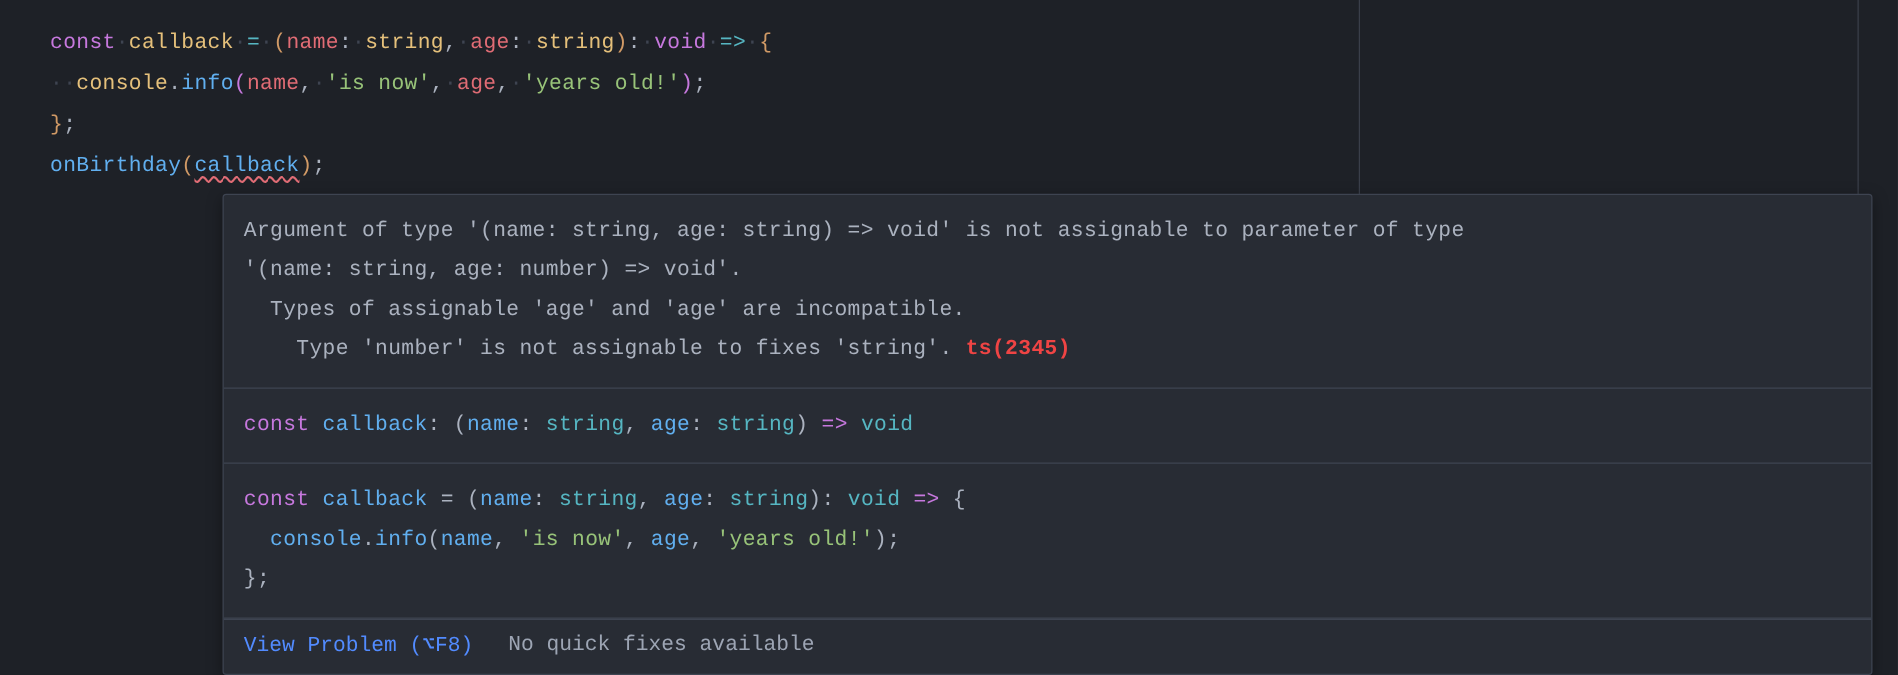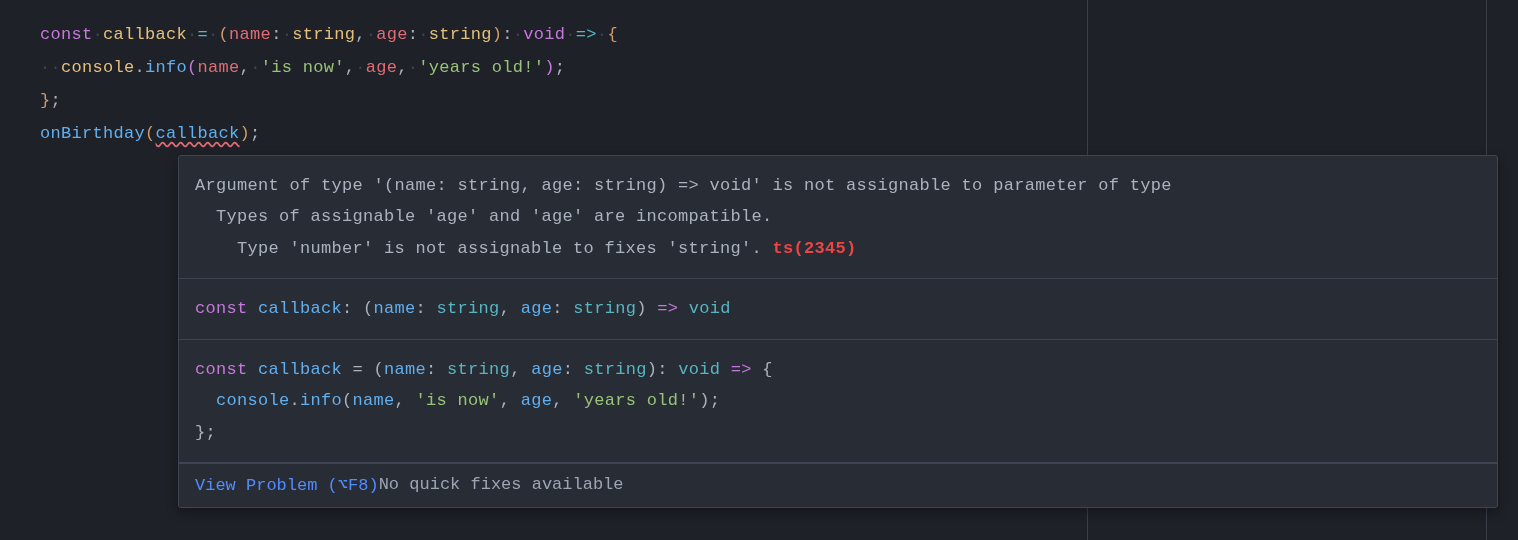--- a/index.html
+++ b/index.html
@@ -63,20 +63,21 @@
     line-height: 1.85;
     letter-spacing: 0.3px;
   }
   .hover-section:last-of-type { border-bottom: none; }
   .error-msg { color: #abb2bf; white-space: pre; font-family: inherit; }
   .errcode { color: #ef4444; font-weight: bold; }
   .hover-footer {
     padding: 10px 16px 12px 16px;
     border-top: 1px solid #3e4451;
     display: flex;
+    gap: 28px;
     align-items: center;
   }
   .footer-link { color: #528bff; cursor: pointer; }
   .footer-text { color: #9da5b4; }
   
   .hv-const { color: #c678dd; }
   .hv-var { color: #61afef; }
   .hv-type { color: #56b6c2; }
   .hv-punct { color: #abb2bf; }
   .hv-arrow { color: #c678dd; }
@@ -93,20 +94,21 @@
 <div class="editor">
   <div class="line"><span class="kw-const">const</span><span class="whitespace-dot">·</span><span class="var">callback</span><span class="whitespace-dot">·</span><span class="op">=</span><span class="whitespace-dot">·</span><span class="brace">(</span><span class="param">name</span><span class="punct">:</span><span class="whitespace-dot">·</span><span class="type">string</span><span class="punct">,</span><span class="whitespace-dot">·</span><span class="param">age</span><span class="punct">:</span><span class="whitespace-dot">·</span><span class="type">string</span><span class="brace">)</span><span class="punct">:</span><span class="whitespace-dot">·</span><span class="type2">void</span><span class="whitespace-dot">·</span><span class="op">=&gt;</span><span class="whitespace-dot">·</span><span class="brace">{</span></div>
   <div class="line"><span class="whitespace-dot">·</span><span class="whitespace-dot">·</span><span class="obj">console</span><span class="punct">.</span><span class="method">info</span><span class="brace2">(</span><span class="param">name</span><span class="punct">,</span><span class="whitespace-dot">·</span><span class="str">'is now'</span><span class="punct">,</span><span class="whitespace-dot">·</span><span class="param">age</span><span class="punct">,</span><span class="whitespace-dot">·</span><span class="str">'years old!'</span><span class="brace2">)</span><span class="punct">;</span></div>
   <div class="line"><span class="brace">}</span><span class="punct">;</span></div>
   <div class="line"><span class="func">onBirthday</span><span class="brace">(</span><span class="err-underline">callback</span><span class="brace">)</span><span class="punct">;</span></div>
 </div>
 
 <div class="hover-widget">
   <div class="hover-section">
     <div class="error-msg"><span>Argument of type '(name: string, age: string) =&gt; void' is not assignable to parameter of type</span></div>
+    <div class="error-msg"><span>'(name: string, age: number) =&gt; void'.</span></div>
     <div class="error-msg"><span>  Types of assignable 'age' and 'age' are incompatible.</span></div>
     <div class="error-msg"><span>    Type 'number' is not assignable to fixes 'string'. </span><span class="errcode">ts(2345)</span></div>
   </div>
 
   <div class="hover-section">
     <div class="error-msg"><span class="hv-const">const</span><span> </span><span class="hv-var">callback</span><span class="hv-punct">: </span><span class="hv-punct">(</span><span class="hv-var">name</span><span class="hv-punct">: </span><span class="hv-type">string</span><span class="hv-punct">, </span><span class="hv-var">age</span><span class="hv-punct">: </span><span class="hv-type">string</span><span class="hv-punct">)</span><span class="hv-arrow"> =&gt; </span><span class="hv-type">void</span></div>
   </div>
 
   <div class="hover-section">
     <div class="error-msg"><span class="hv-const">const</span><span> </span><span class="hv-var">callback</span><span class="hv-punct"> = </span><span class="hv-punct">(</span><span class="hv-var">name</span><span class="hv-punct">: </span><span class="hv-type">string</span><span class="hv-punct">, </span><span class="hv-var">age</span><span class="hv-punct">: </span><span class="hv-type">string</span><span class="hv-punct">)</span><span class="hv-punct">: </span><span class="hv-type">void</span><span class="hv-arrow"> =&gt; </span><span class="hv-punct">{</span></div>

